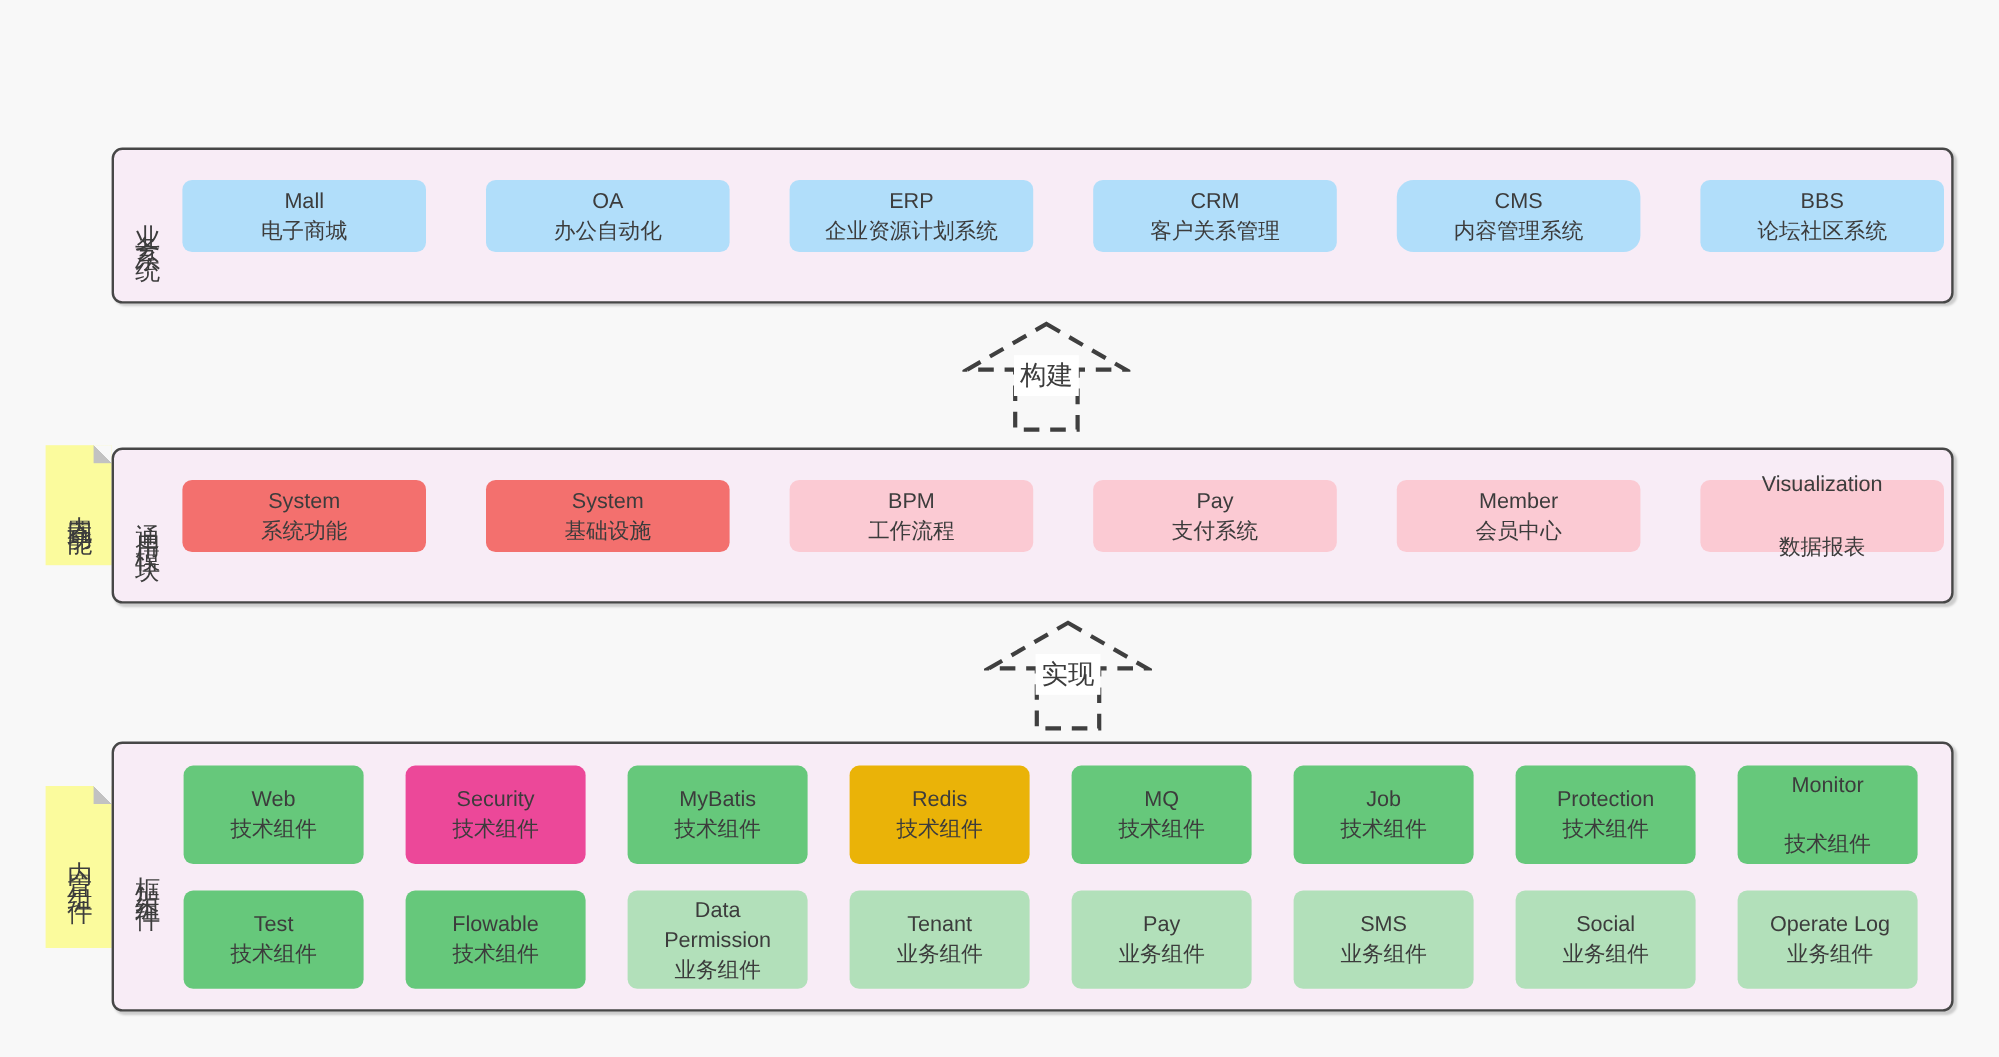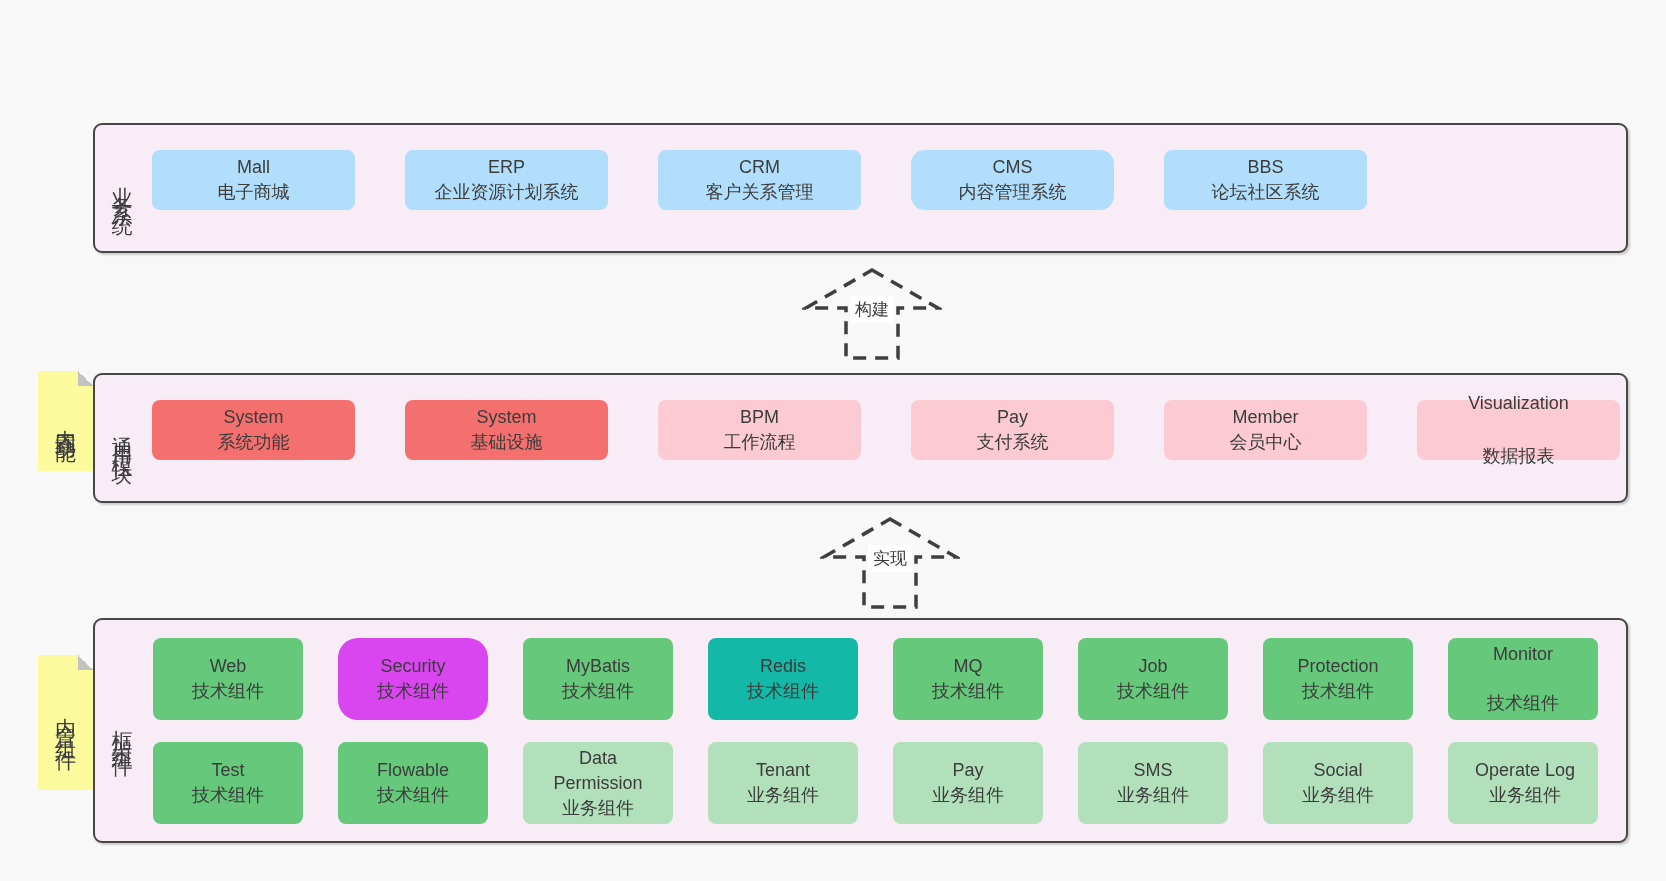--- a/index.html
+++ b/index.html
@@ -74,35 +74,39 @@
   
   .arrow{position:absolute;width:140px;height:95px;}
   .arrow-build{left:802px;top:266px;}
   .arrow-impl{left:820px;top:515px;}
   .arrow svg{position:absolute;inset:0;}
   .arrow-label{
     position:absolute;left:50%;top:30px;
     transform:translateX(-50%);
     background:var(--c-arrow-label-bg);
     padding:2px 5px;
-    font-size:17px;color:var(--c-text);
+    font-size:22px;color:var(--c-text);
     white-space:nowrap;
   }
 </style>
 </head>
 <body>
 
 <div class="canvas">
 
   <section class="layer layer-business">
     <div class="layer-label">业务系统</div>
     <div class="row row-wide">
         <div class="box" style="background: rgb(177, 222, 250);">
           <div class="box-title">Mall</div>
           <div class="box-sub">电子商城</div>
+        </div>
+        <div class="box" style="background: rgb(177, 222, 250);">
+          <div class="box-title">OA</div>
+          <div class="box-sub">办公自动化</div>
         </div>
         <div class="box" style="background: rgb(177, 222, 250);">
           <div class="box-title">ERP</div>
           <div class="box-sub">企业资源计划系统</div>
         </div>
         <div class="box" style="background: rgb(177, 222, 250);">
           <div class="box-title">CRM</div>
           <div class="box-sub">客户关系管理</div>
         </div>
         <div class="box" style="background: rgb(177, 222, 250); border-radius: 14px;">
@@ -170,29 +174,29 @@
     <span class="note-text note-text-loose">内置组件</span>
   </div>
 
   <section class="layer layer-framework">
     <div class="layer-label">框架组件</div>
     <div class="row row-narrow row-f1">
         <div class="box" style="background: rgb(102, 200, 123);">
           <div class="box-title">Web</div>
           <div class="box-sub">技术组件</div>
         </div>
-        <div class="box" style="background: #d946ef; border-radius: 20px;">
+        <div class="box" style="background: #ec4899;">
           <div class="box-title">Security</div>
           <div class="box-sub">技术组件</div>
         </div>
         <div class="box" style="background: rgb(102, 200, 123);">
           <div class="box-title">MyBatis</div>
           <div class="box-sub">技术组件</div>
         </div>
-        <div class="box" style="background: #14b8a6; justify-content: center;">
+        <div class="box" style="background: #eab308; justify-content: center;">
           <div class="box-title">Redis</div>
           <div class="box-sub">技术组件</div>
         </div>
         <div class="box" style="background: rgb(102, 200, 123);">
           <div class="box-title">MQ</div>
           <div class="box-sub">技术组件</div>
         </div>
         <div class="box" style="background: rgb(102, 200, 123);">
           <div class="box-title">Job</div>
           <div class="box-sub">技术组件</div>

